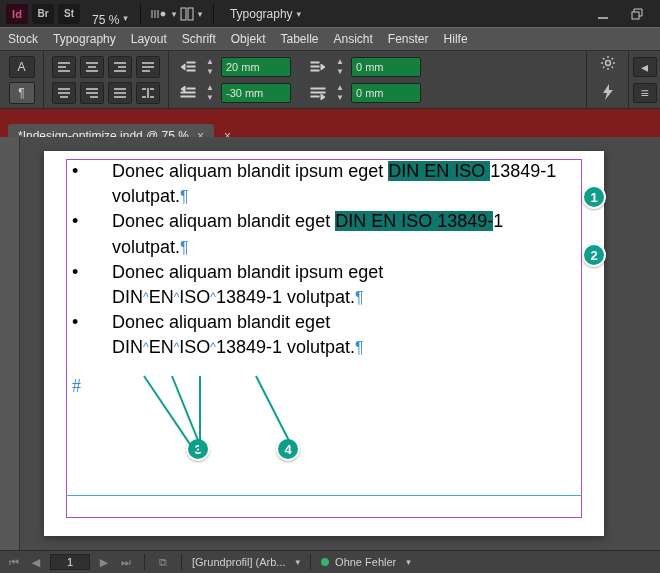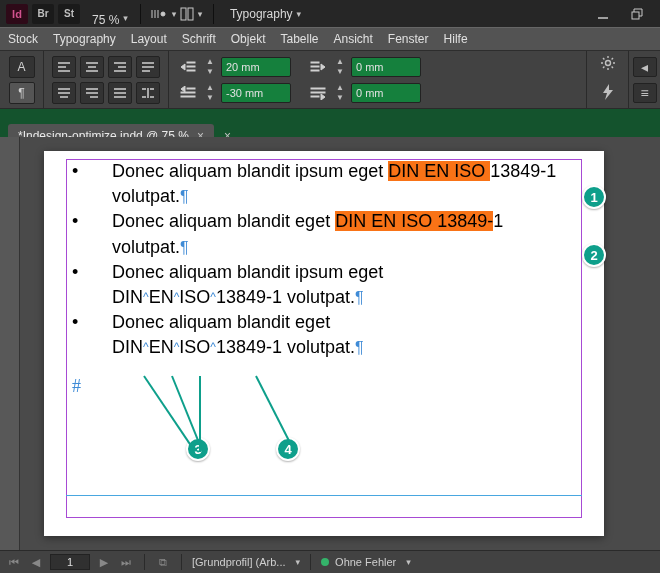--- a/index.html
+++ b/index.html
@@ -36,41 +36,41 @@
   .ctrlrow .insicon { width: 22px; height:22px; color:#d0d0d0; display:flex; align-items:center; justify-content:center; }
   .ctrlrow .insfield { width: 70px; height:20px; background:#15803d; border:1px solid #222; border-radius:2px; color:#e0e0e0; font-size:11px; display:flex; align-items:center; padding:0 4px; }
   .ctrlrow .stepbtn { width:10px; height:10px; color:#c0c0c0; font-size:8px; line-height:8px; display:flex; align-items:center; justify-content:center; cursor:pointer; }
   .ctrlrow .steppers { display:flex; flex-direction:column; }
   .ctrlrow .rightcol { margin-left:auto; display:flex; flex-direction:column; justify-content:space-around; align-items:center; width:42px; border-left:1px solid #2a2a2a; }
   .ctrlrow .rightcol .ricon { color:#c0c0c0; cursor:pointer; }
   .ctrlrow .toggles { width: 32px; border-left:1px solid #2a2a2a; display:flex; flex-direction:column; align-items:center; justify-content:center; gap:6px; }
   .ctrlrow .toggles .tg { color:#c0c0c0; font-size:14px; display:flex; align-items:center; justify-content:center; width:24px; height:20px; cursor:pointer; background:#333; border:1px solid #222; border-radius:2px;}
 
   
-  .doctabs { height: 40px; background: #14532d; display:flex; align-items:flex-end; padding: 0 8px; gap:0; position:relative; border-bottom:1px solid #1f1f1f; }
+  .doctabs { height: 40px; background: #7f1d1d; display:flex; align-items:flex-end; padding: 0 8px; gap:0; position:relative; border-bottom:1px solid #1f1f1f; }
   .doctabs .dtab { height: 24px; padding: 0 10px; display:flex; align-items:center; gap:8px; font-size:12px; border-radius: 3px 3px 0 0; cursor:pointer; }
   .doctabs .dtab.active { background:#535353; color:#eaeaea; }
   .doctabs .dtab.inactive { background:transparent; color:#a8a8a8; }
   .doctabs .close { font-size:12px; color:#c0c0c0; cursor:pointer; }
 
   
   .docarea { position:absolute; top: 137px; bottom: 23px; left:0; right:0; background:#4a4a4a; display:flex; }
   .docarea .ruler-y { width: 20px; background:#585858; border-right:1px solid #333; }
   .docarea .pagewrap { flex:1; position:relative; overflow:hidden; padding: 14px 24px; }
   .page { width: 560px; height: 100%; background:#fff; position:relative; box-shadow: 0 2px 8px rgba(0,0,0,.4); }
   .margin { position:absolute; left:22px; right:22px; top:8px; bottom:18px; border:1px solid #a74ad4; }
   .guide-h { position:absolute; left:22px; right:22px; border-top:1px solid #49a7e0; }
   .textframe { position:absolute; left:22px; right:22px; top:8px; padding: 0 0 0 0; }
   .li { display:flex; font-family: Georgia, "Times New Roman", serif; font-size: 18px; line-height: 1.4; color:#000; }
   .bullet { width: 46px; flex:none; padding-left:6px; }
   .litxt { flex:1; }
   .pilcrow { color:#3f8bd6; font-size:16px; }
   .nbs { color:#3f8bd6; font-size:12px; position:relative; top:-2px; }
   .endmark { font-family: Georgia, serif; color:#3f8bd6; font-size:18px; position:absolute; }
-  .hilite1 { background:#f97316; }
+  .hilite1 { background:#0f766e; }
 
   .badge { position:absolute; width:24px; height:24px; border-radius:50%; background:#0e9f8b; color:#fff; font-size:13px; font-weight:600; display:flex; align-items:center; justify-content:center; border:2px solid #fff; box-shadow:0 1px 2px rgba(0,0,0,.3); }
   .connector { position:absolute; background:#0e9f8b; height:2px; transform-origin:left center; }
 
   
   .statusbar { position:absolute; left:0; right:0; bottom:0; height:23px; background:#424242; display:flex; align-items:center; padding:0 6px; gap:6px; color:#cfcfcf; font-size:11px; border-top:1px solid #2a2a2a; }
   .statusbar .sbtn { width:16px; height:16px; color:#888; display:flex; align-items:center; justify-content:center; cursor:pointer; }
   .statusbar .sfield { width:40px; height:16px; background:#303030; border:1px solid #222; color:#e0e0e0; display:flex; align-items:center; justify-content:center; }
   .statusbar .sep2 { width:1px; height:16px; background:#2a2a2a; margin:0 4px; }
   .statusbar .dot { width:8px; height:8px; border-radius:50%; }

